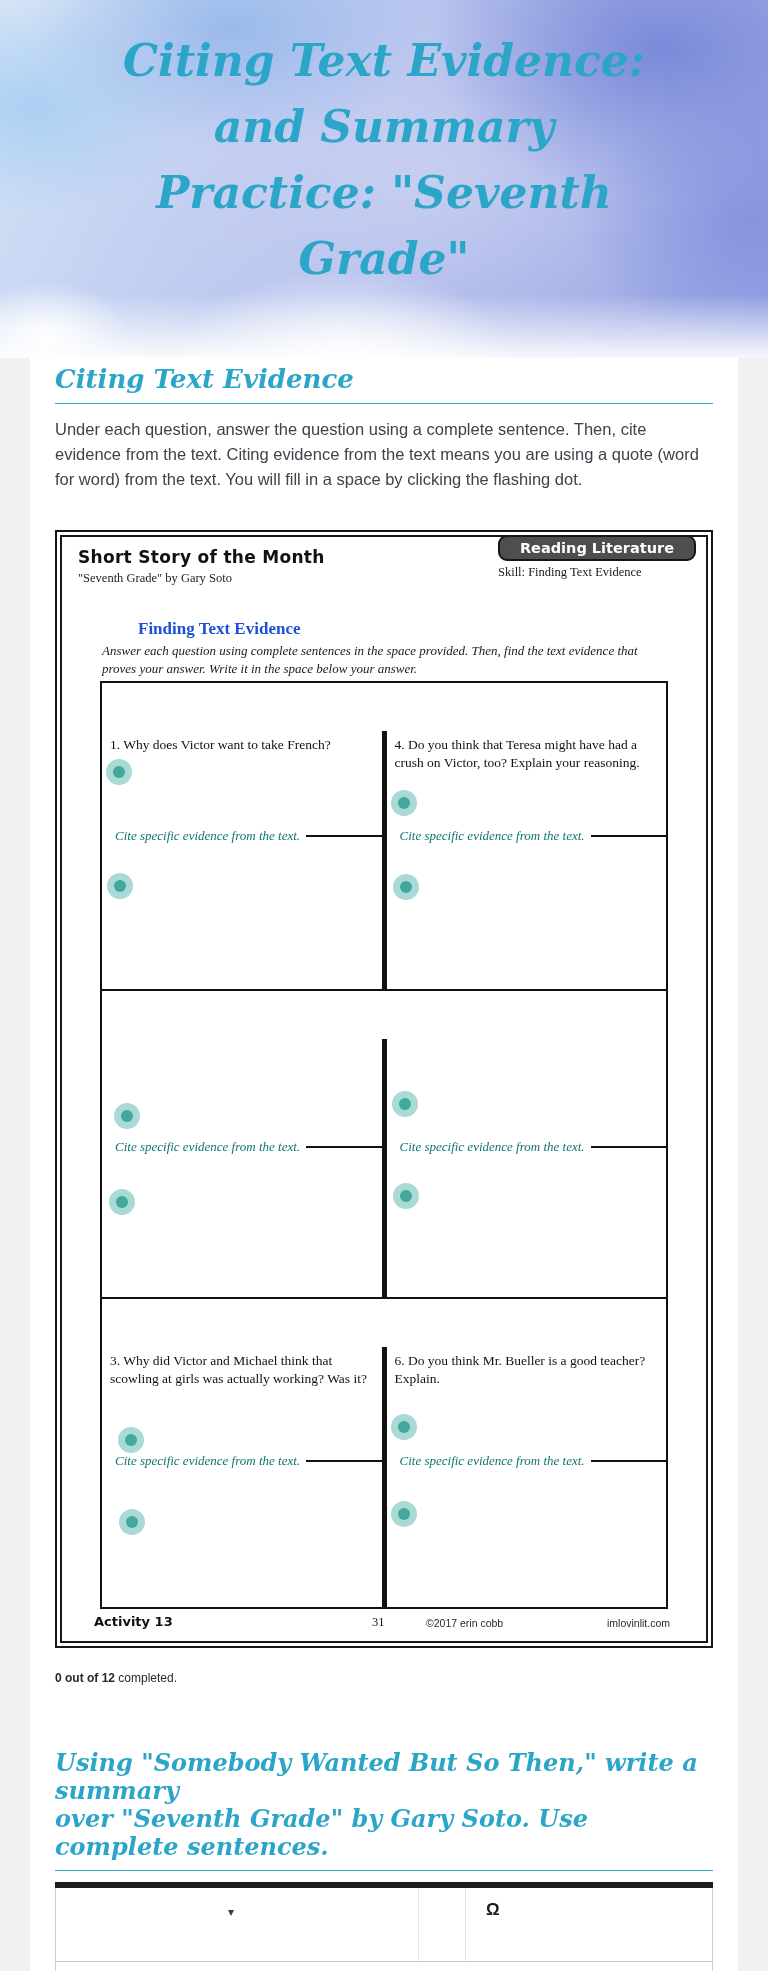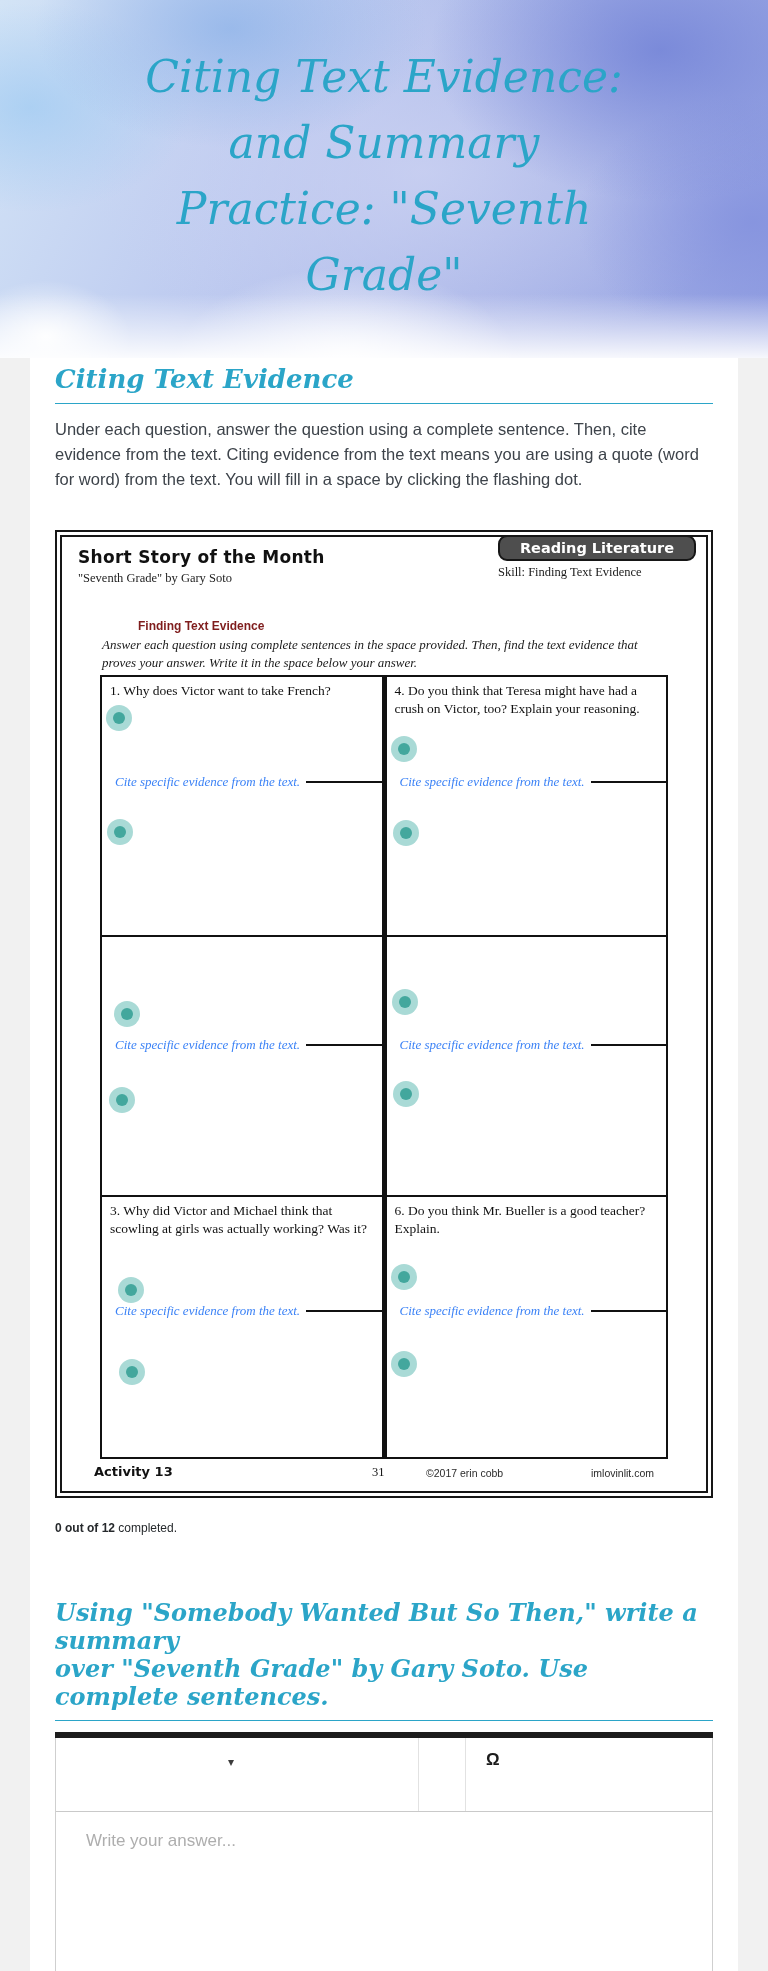--- a/index.html
+++ b/index.html
@@ -14,22 +14,22 @@
       radial-gradient(230px 130px at 45% 102%, rgba(255,255,255,.95), rgba(255,255,255,0) 75%),
       radial-gradient(280px 170px at 30% 8%, rgba(140,178,232,.75), rgba(140,178,232,0) 70%),
       radial-gradient(320px 210px at 86% 14%, rgba(118,134,216,.9), rgba(118,134,216,0) 72%),
       radial-gradient(250px 180px at 98% 62%, rgba(132,146,222,.85), rgba(132,146,222,0) 70%),
       radial-gradient(230px 150px at 4% 30%, rgba(158,202,242,.7), rgba(158,202,242,0) 70%),
       radial-gradient(430px 250px at 55% 48%, rgba(204,210,242,.8), rgba(204,210,242,0) 78%),
       linear-gradient(115deg,#d3e4f6 0%,#becbf0 35%,#a9b5e8 65%,#93a0e2 100%);
   }
   .hero::after{ content:""; position:absolute; left:0; right:0; bottom:0; height:64px;
     background:linear-gradient(rgba(255,255,255,0), rgba(255,255,255,.92)); }
-  .hero-title{ position:relative; z-index:2; padding-top:44px; text-align:center;
-    font-family:"DejaVu Serif", serif; font-style:italic; font-weight:normal;
+  .hero-title{ position:relative; z-index:2; padding-top:28px; text-align:center;
+    font-family:"DejaVu Serif", serif; font-style:italic; font-weight:bold;
     font-size:44px; line-height:66px; color:#2ba5c8; }
   .hero-title span{ display:block; }
 
   
   .card{ width:708px; margin:0 auto 33px; background:#fff; padding:6px 25px 53px; }
 
   .script-heading{ font-family:"DejaVu Serif", serif; font-style:italic; font-weight:bold;
     color:#2ba5c8; font-size:26px; line-height:30px; }
   .script-heading.small{ font-size:24px; line-height:28px; margin-top:64px; }
   .script-heading span{ display:block; }
@@ -40,42 +40,42 @@
   
   .worksheet{ margin-top:38px; width:658px; border:2px solid #161616; padding:3px; background:#fff; }
   .ws-inner{ border:2px solid #161616; position:relative; padding:10px 28px 4px 16px; }
   .ws-header{ min-height:58px; }
   .ws-title{ font-family:"DejaVu Sans", sans-serif; font-weight:bold; font-size:17px; letter-spacing:.3px; color:#111; }
   .ws-subtitle{ font-family:"Liberation Serif", serif; font-size:12.5px; color:#222; margin-top:4px; }
   .ws-badge-wrap{ position:absolute; top:-2px; right:10px; text-align:left; }
   .ws-badge{ display:inline-block; background:#4e4e4e; border:2px solid #161616; border-radius:9px;
     color:#fff; font-family:"DejaVu Sans", sans-serif; font-weight:bold; font-size:14.5px; padding:3px 20px; }
   .ws-skill{ font-family:"Liberation Serif", serif; font-size:12.5px; color:#1a1a1a; margin-top:4px; }
-  .ws-heading{ font-family:Liberation Sans, sans-serif; font-weight:bold; font-size:12px; color:#7f1d1d;
+  .ws-heading{ font-family:Liberation Serif, serif; font-weight:bold; font-size:17px; color:#1d4ed8;
     margin:14px 0 3px 60px; }
   .ws-instr{ font-family:"Liberation Serif", serif; font-style:italic; font-size:13px; line-height:1.35;
     color:#1a1a1a; margin-left:24px; max-width:570px; }
   .ws-table{ margin:4px 10px 0 22px; border:2px solid #111; }
-  .ws-row{ display:flex; border-bottom:2px solid #111; height:260px; }
+  .ws-row{ display:flex; border-bottom:2px solid #111; height:260px;margin-top:48px; }
   .ws-row:last-child{ border-bottom:none; }
   .ws-cell{ flex:1; position:relative; }
   .ws-cell.left{ border-right:5px solid #111; }
   .ws-q{ font-family:"Liberation Serif", serif; font-size:13.5px; line-height:1.32; color:#111;
     padding:5px 10px 0 8px; }
   .cite{ position:absolute; left:0; right:0; display:flex; align-items:center;
-    font-family:"Liberation Serif", serif; font-style:italic; font-size:13px; color:#3b82f6; padding-left:13px; }
+    font-family:"Liberation Serif", serif; font-style:italic; font-size:13px; color:#0f766e; padding-left:13px; }
   .cite-line{ flex:1; border-top:2px solid #111; margin-left:6px; }
   .dot{ position:absolute; width:26px; height:26px; border-radius:50%; background:#a9dad6;
     display:flex; align-items:center; justify-content:center; cursor:pointer; }
   .dot i{ width:12px; height:12px; border-radius:50%; background:#43a79d; }
   .ws-footer{ position:relative; height:28px; }
   .f-activity{ position:absolute; left:16px; top:5px; font-family:"DejaVu Sans", sans-serif; font-weight:bold; font-size:13px; color:#111; }
   .f-page{ position:absolute; left:49%; top:6px; font-family:"Liberation Serif", serif; font-size:12.5px; color:#111; }
   .f-copy{ position:absolute; left:58%; top:8px; font-size:10.5px; color:#2b2b2b; }
-  .f-site{ position:absolute; right:24px; top:8px; font-size:10.5px; color:#2b2b2b; }
+  .f-site{ position:absolute; right:8px; top:8px; font-size:10.5px; color:#2b2b2b; }
 
   .progress{ margin-top:23px; font-size:12px; color:#26292c; }
   .progress strong{ font-weight:bold; }
 
   
   .editor{ margin-top:11px; border:1px solid #cfcfcf; border-top:none; }
   .editor-topbar{ height:6px; background:#1d1d1d; margin:0 -1px; }
   .toolbar{ position:relative; height:74px; background:#fff; border-bottom:1px solid #c9c9c9; }
   .tb-caret{ position:absolute; left:160px; top:10px; width:30px; height:28px; border:none; background:none;
     font-size:12px; color:#3c3c3c; cursor:pointer; }

